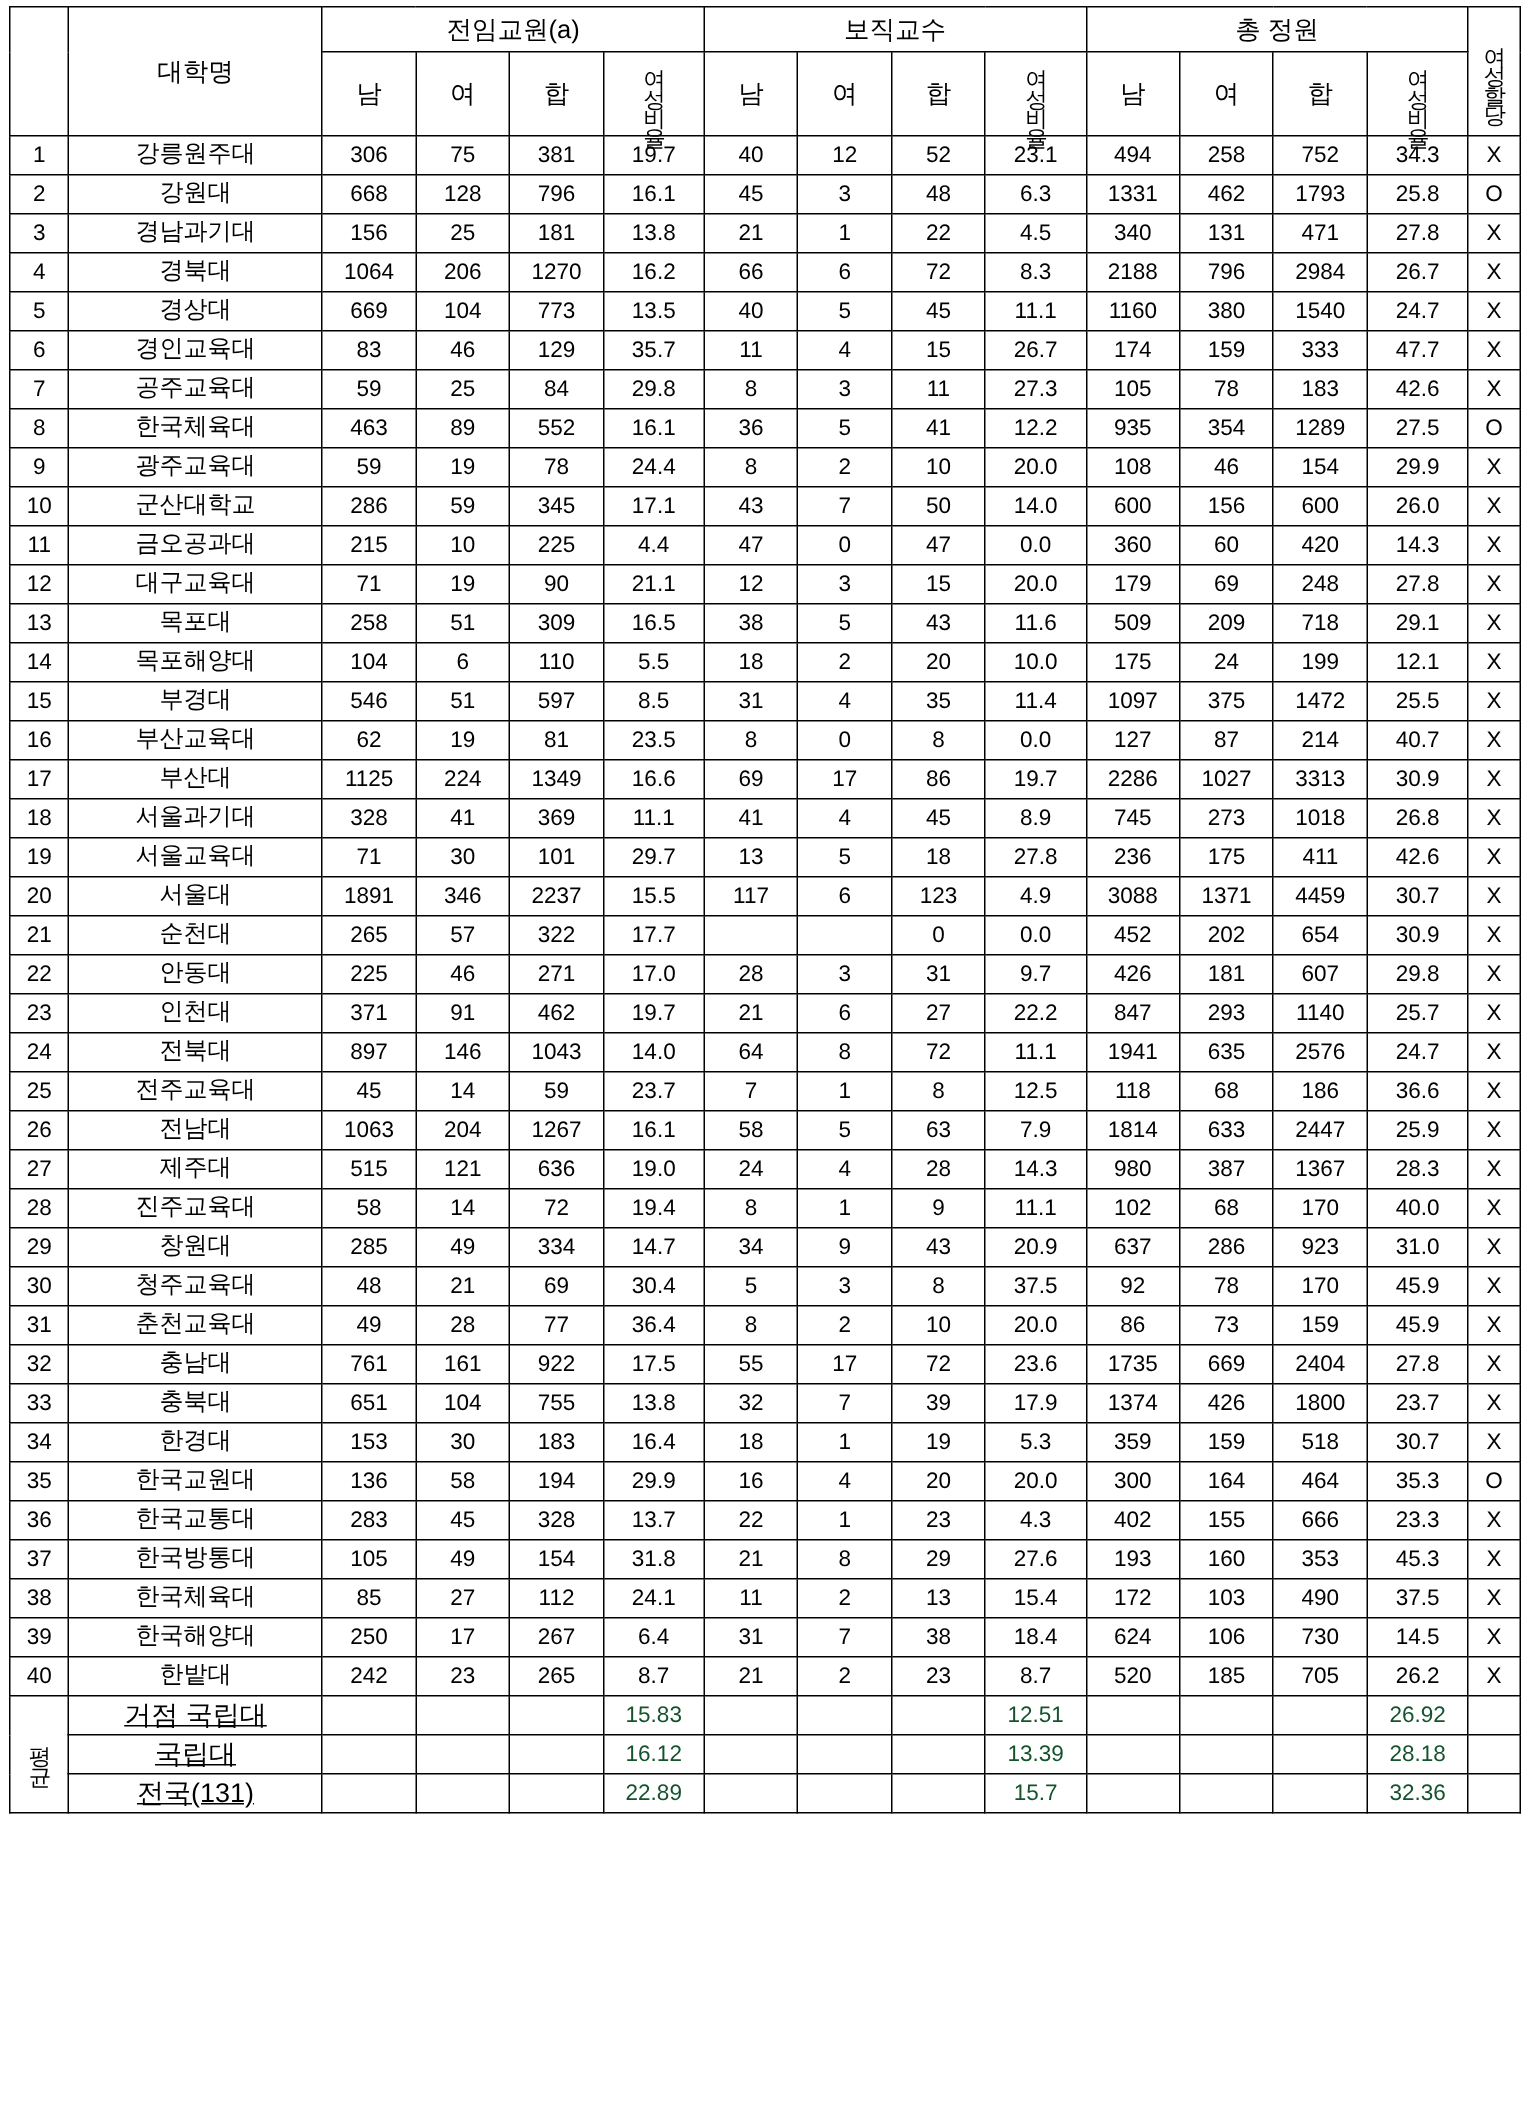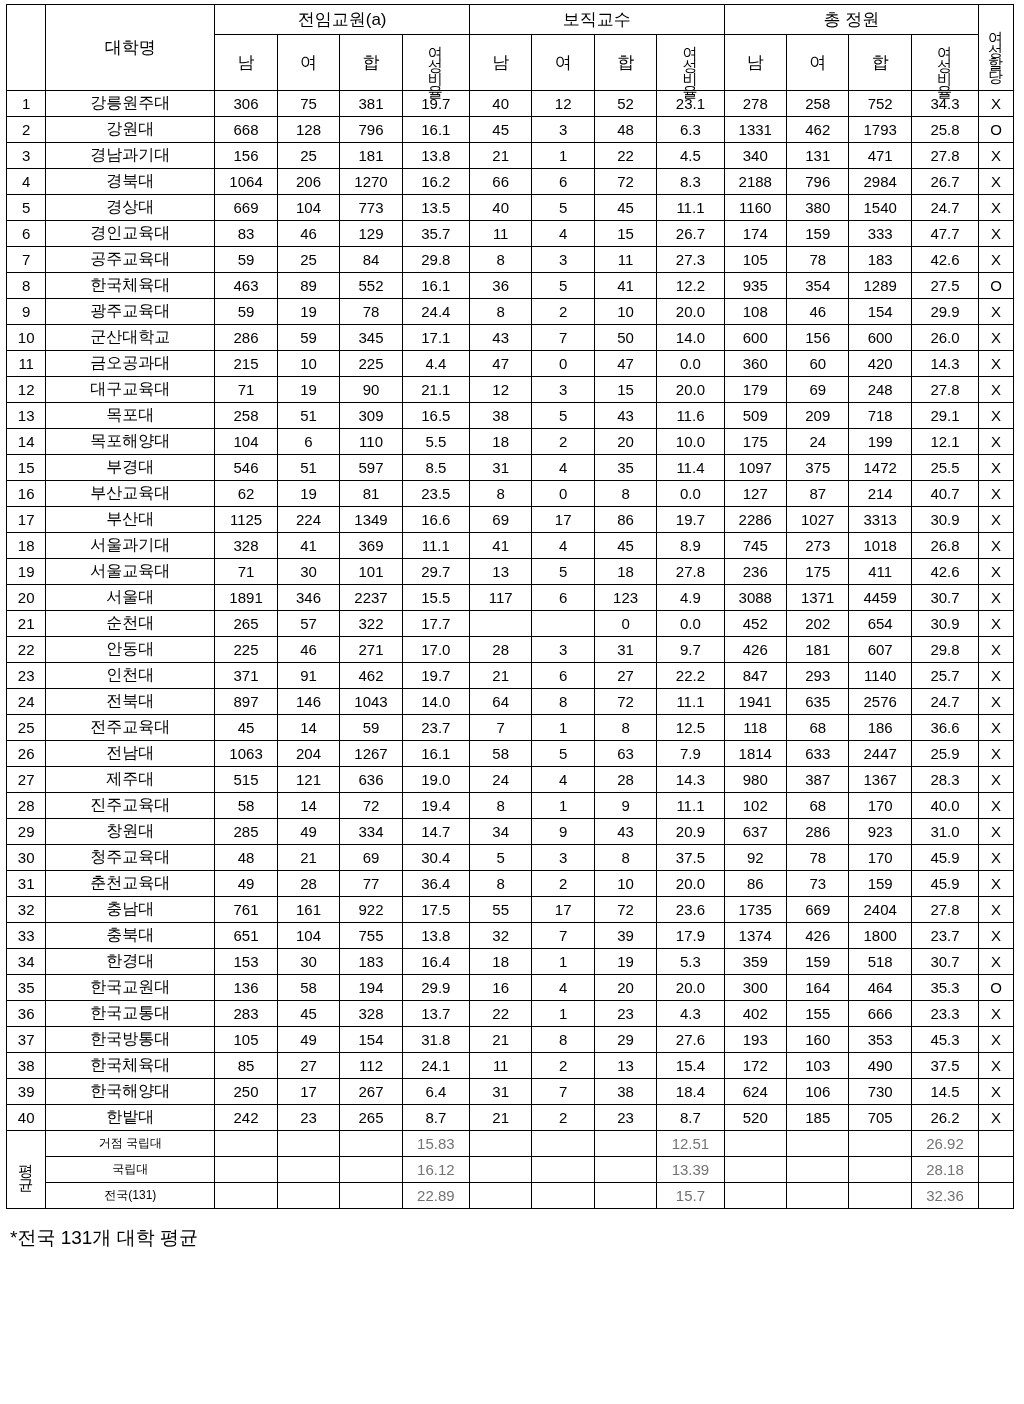--- a/index.html
+++ b/index.html
@@ -59,24 +59,25 @@
   }
   .vert-tight {
     writing-mode: vertical-rl;
     text-orientation: upright;
     line-height: 1;
     display: inline-block;
     font-size: 15px;
     letter-spacing: -2px;
   }
   .avg-label {
-    font-size: 12px;
+    font-size: 18px;
+    text-decoration: underline;
   }
   .avg-val {
-    color: #737373;
+    color: #14532d;
     font-size: 15px;
   }
   .avg-vert {
     writing-mode: vertical-rl;
     text-orientation: upright;
     line-height: 1;
     font-size: 15px;
   }
   .notes {
     margin-top: 14px;
@@ -137,21 +138,21 @@
           <td>1</td>
           <td class="uni-name">강릉원주대</td>
           <td>306</td>
           <td>75</td>
           <td>381</td>
           <td>19.7</td>
           <td>40</td>
           <td>12</td>
           <td>52</td>
           <td>23.1</td>
-          <td>278</td>
+          <td>494</td>
           <td>258</td>
           <td>752</td>
           <td>34.3</td>
           <td>X</td>
         </tr>
         <tr class="bold-row">
           <td>2</td>
           <td class="uni-name">강원대</td>
           <td>668</td>
           <td>128</td>
@@ -859,16 +860,15 @@
           <td></td>
           <td></td>
           <td></td>
           <td class="avg-val">32.36</td>
           <td></td>
         </tr>
       </tbody>
   </table>
 
   <div class="notes">
-    <div>*전국 131개 대학 평균</div>
   </div>
 
 </div>
 
 </body></html>

